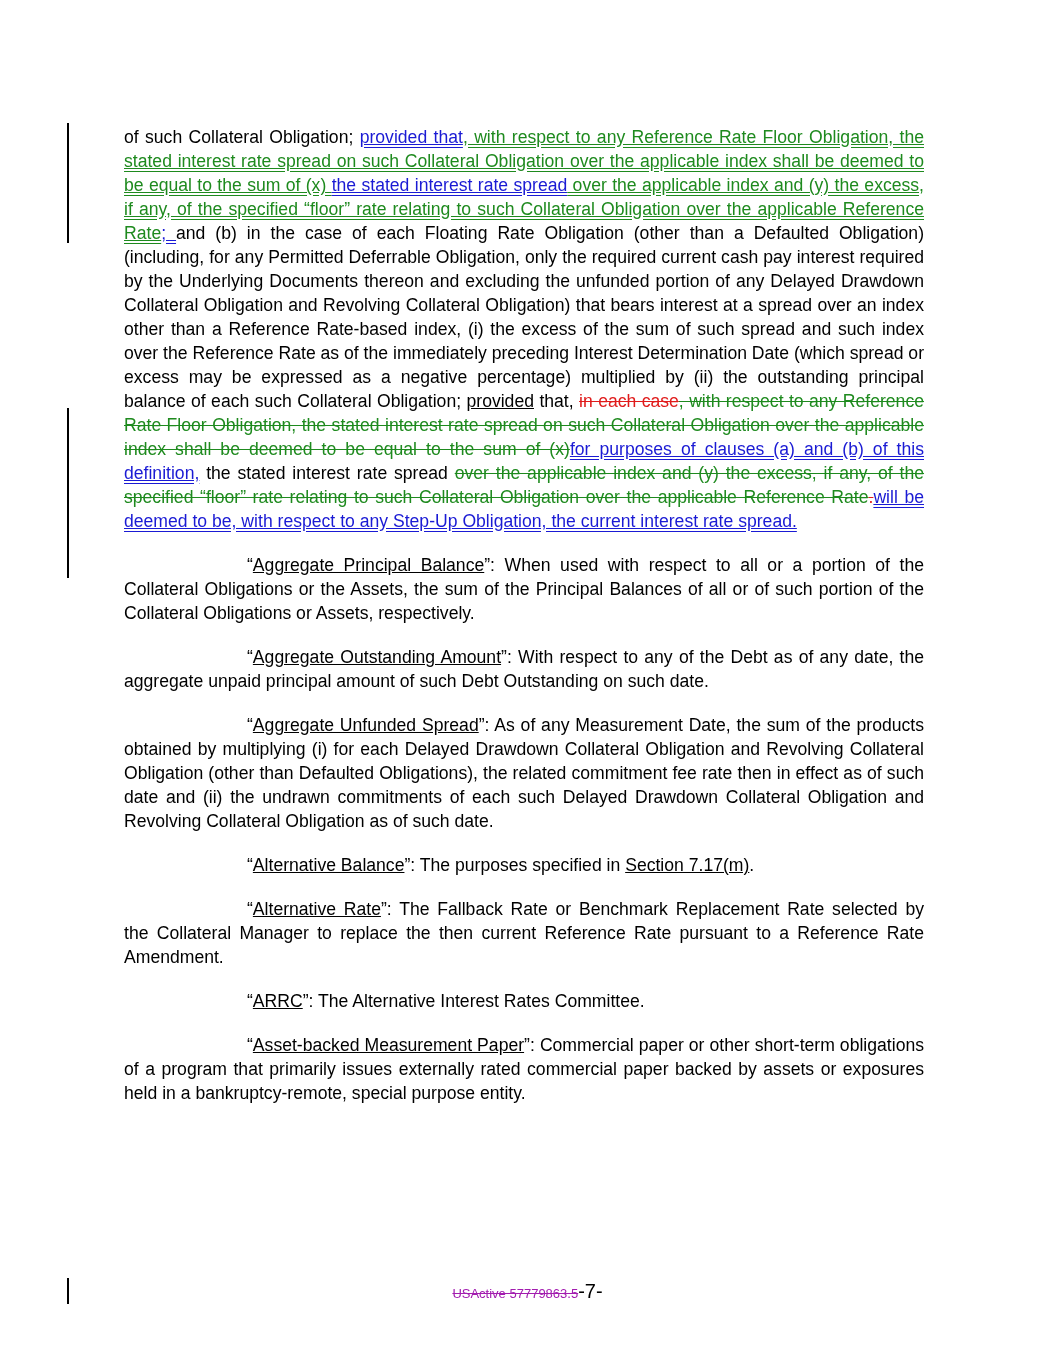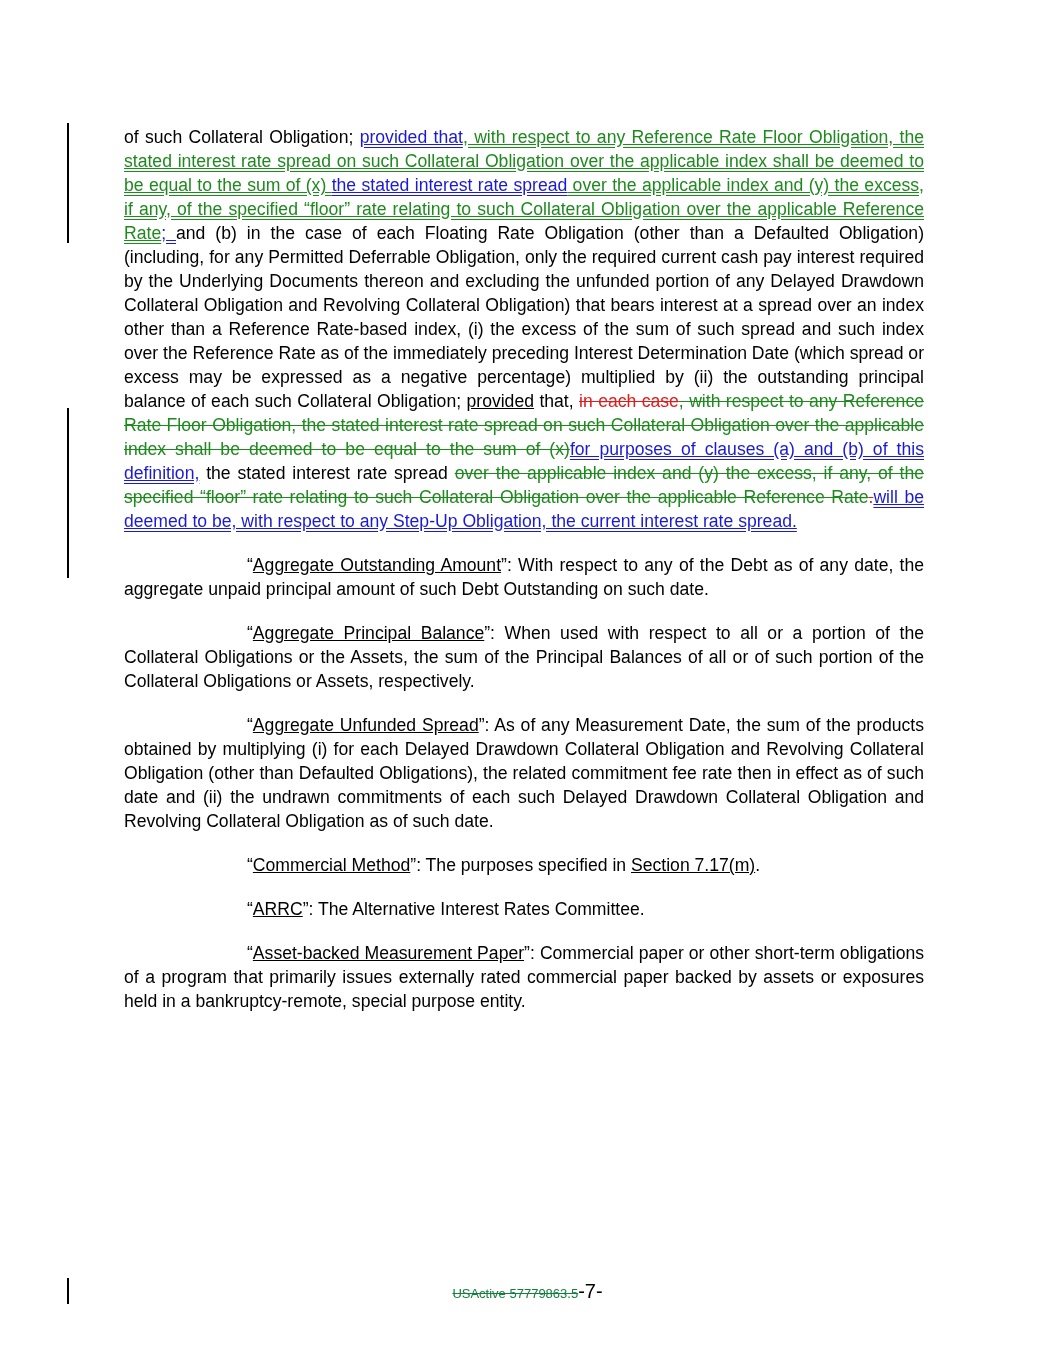--- a/index.html
+++ b/index.html
@@ -11,43 +11,44 @@
   .para { margin: 0 0 20px 0; }
   .indent { text-indent: 123px; }
   .u { text-decoration: underline; }
   .ins-blue { color: #1a1ad4; text-decoration: underline double; text-decoration-color: #1a1ad4; }
   .mv-ins { color: #1e8a1e; text-decoration: underline double; text-decoration-color: #1e8a1e; }
   .mv-del { color: #1e8a1e; text-decoration: line-through; text-decoration-color: #1e8a1e; }
   .del-red { color: #e01b1b; text-decoration: line-through; text-decoration-color: #e01b1b; }
   .change-bar { position: absolute; left: 67px; width: 2px; background: #000; }
   .footer { position: absolute; top: 1280px; left: 0; width: 1055px; text-align: center;
             font-size: 20px; }
-  .footer .docid { font-size: 13px; color: #15803d; text-decoration: line-through; }
+  .footer .docid { font-size: 13px; color: #a21caf; text-decoration: line-through; }
 </style>
 </head>
 <body>
 
 <div class="page">
 
   <div class="change-bar" style="top:123px;height:120px;"></div>
   <div class="change-bar" style="top:408px;height:170px;"></div>
   <div class="change-bar" style="top:1278px;height:26px;"></div>
 
   <div class="body-text">
 
     <p class="para"><span>of such Collateral Obligation; </span><span class="ins-blue">provided that</span><span class="mv-ins">, with respect to any Reference Rate Floor Obligation, the stated interest rate spread on such Collateral Obligation over the applicable index shall be deemed to be equal to the sum of (x) </span><span class="ins-blue">the stated interest rate spread</span><span class="mv-ins"> over the applicable index and (y) the excess, if any, of the specified “floor” rate relating to such Collateral Obligation over the applicable Reference Rate</span><span class="ins-blue">; </span><span>and (b) in the case of each Floating Rate Obligation (other than a Defaulted Obligation) (including, for any Permitted Deferrable Obligation, only the required current cash pay interest required by the Underlying Documents thereon and excluding the unfunded portion of any Delayed Drawdown Collateral Obligation and Revolving Collateral Obligation) that bears interest at a spread over an index other than a Reference Rate-based index, (i) the excess of the sum of such spread and such index over the Reference Rate as of the immediately preceding Interest Determination Date (which spread or excess may be expressed as a negative percentage) multiplied by (ii) the outstanding principal balance of each such Collateral Obligation; </span><span class="u">provided</span><span> that, </span><span class="del-red">in each case</span><span class="mv-del">, with respect to any Reference Rate Floor Obligation, the stated interest rate spread on such Collateral Obligation over the applicable index shall be deemed to be equal to the sum of (x)</span><span class="ins-blue">for purposes of clauses (a) and (b) of this definition,</span><span> the stated interest rate spread </span><span class="mv-del">over the applicable index and (y) the excess, if any, of the specified “floor” rate relating to such Collateral Obligation over the applicable Reference Rate</span><span class="del-red">.</span><span class="ins-blue">will be deemed to be, with respect to any Step-Up Obligation, the current interest rate spread.</span></p>
 
+    <p class="para indent"><span>“</span><span class="u">Aggregate Principal Balance</span><span>”</span><span>:  When used with respect to all or a portion of the Collateral Obligations or the Assets, the sum of the Principal Balances of all or of such portion of the Collateral Obligations or Assets, respectively.</span></p>
+
     <p class="para indent"><span>“</span><span class="u">Aggregate Outstanding Amount</span><span>”</span><span>:  With respect to any of the Debt as of any date, the aggregate unpaid principal amount of such Debt Outstanding on such date.</span></p>
-
-    <p class="para indent"><span>“</span><span class="u">Aggregate Principal Balance</span><span>”</span><span>:  When used with respect to all or a portion of the Collateral Obligations or the Assets, the sum of the Principal Balances of all or of such portion of the Collateral Obligations or Assets, respectively.</span></p>
 
     <p class="para indent"><span>“</span><span class="u">Aggregate Unfunded Spread</span><span>”</span><span>:  As of any Measurement Date, the sum of the products obtained by multiplying (i) for each Delayed Drawdown Collateral Obligation and Revolving Collateral Obligation (other than Defaulted Obligations), the related commitment fee rate then in effect as of such date and (ii) the undrawn commitments of each such Delayed Drawdown Collateral Obligation and Revolving Collateral Obligation as of such date.</span></p>
 
-    <p class="para indent"><span>“</span><span class="u">Commercial Method</span><span>”</span><span>:  The purposes specified in </span><span class="u">Section 7.17(m)</span><span>.</span></p>
+    <p class="para indent"><span>“</span><span class="u">Alternative Balance</span><span>”</span><span>:  The purposes specified in </span><span class="u">Section 7.17(m)</span><span>.</span></p>
 
+    <p class="para indent"><span>“</span><span class="u">Alternative Rate</span><span>”</span><span>:  The Fallback Rate or Benchmark Replacement Rate selected by the Collateral Manager to replace the then current Reference Rate pursuant to a Reference Rate Amendment.</span></p>
 
     <p class="para indent"><span>“</span><span class="u">ARRC</span><span>”</span><span>:  The Alternative Interest Rates Committee.</span></p>
 
     <p class="para indent"><span>“</span><span class="u">Asset-backed Measurement Paper</span><span>”</span><span>:  Commercial paper or other short-term obligations of a program that primarily issues externally rated commercial paper backed by assets or exposures held in a bankruptcy-remote, special purpose entity.</span></p>
 
 
   </div>
 
   <div class="footer"><span class="docid">USActive 57779863.5</span><span>-7-</span></div>
 

